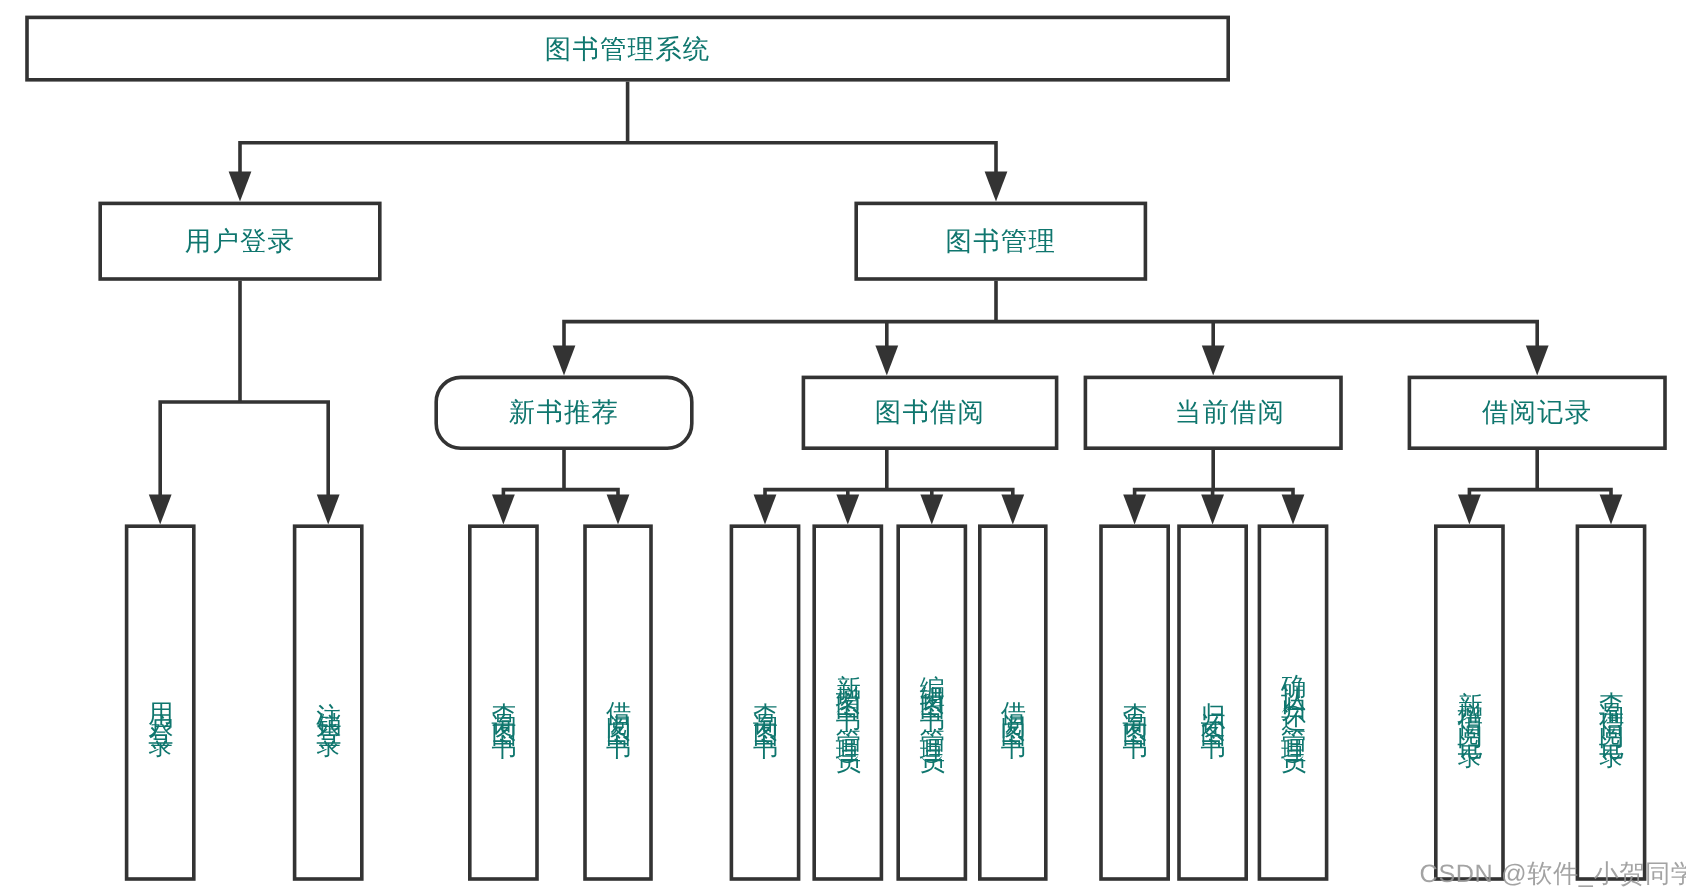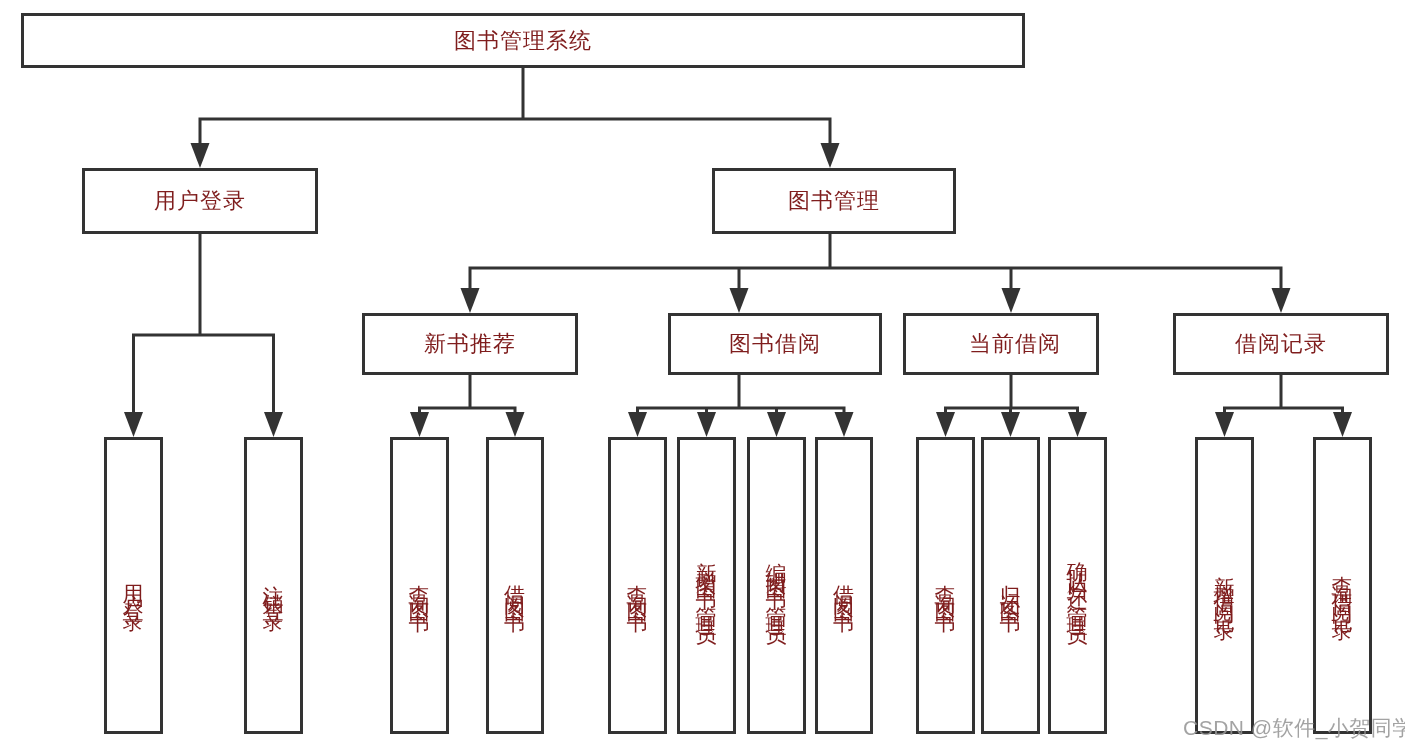--- a/index.html
+++ b/index.html
@@ -22,42 +22,42 @@
     z-index: 1;
   }
   .node {
     position: absolute;
     box-sizing: border-box;
     background: #ffffff;
     border: 3px solid #333333;
     display: flex;
     align-items: center;
     justify-content: center;
-    color: #7f1d1d;
+    color: #0f766e;
     z-index: 2;
   }
   .node .hlabel {
     font-size: 22px;
     letter-spacing: 1px;
     white-space: nowrap;
   }
   .node .vlabel {
     writing-mode: vertical-rl;
     font-size: 21px;
     letter-spacing: 9px;
     line-height: 1;
     white-space: nowrap;
   }
   
   .root-box  { left: 21px;  top: 13px;  width: 1004px; height: 55px; }
   .l2-a      { left: 82px;  top: 168px; width: 236px;  height: 66px; }
   .l2-b      { left: 712px; top: 168px; width: 244px;  height: 66px; }
-  .l3-a      { left: 362px; top: 313px; width: 216px;  height: 62px; }
+  .l3-a      { left: 362px; top: 313px; width: 216px;  height: 62px; border-radius: 22px; }
   .l3-b      { left: 632px; top: 313px; width: 214px;  height: 62px; margin-left: 36px; }
-  .l3-c      { left: 903px; top: 313px; width: 196px;  height: 62px; padding-left: 28px; }
+  .l3-c      { left: 903px; top: 313px; width: 216px;  height: 62px; padding-left: 28px; }
   .l3-d      { left: 1173px;top: 313px; width: 216px;  height: 62px; }
   .leaf      { top: 437px;  width: 59px; height: 297px; }
   .lf1  { left: 104px; }
   .lf2  { left: 244px; }
   .lf3  { left: 390px; }
   .lf4  { left: 486px; width: 58px; }
   .lf5  { left: 608px; }
   .lf6  { left: 677px; }
   .lf7  { left: 747px; }
   .lf8  { left: 815px; width: 58px; }

